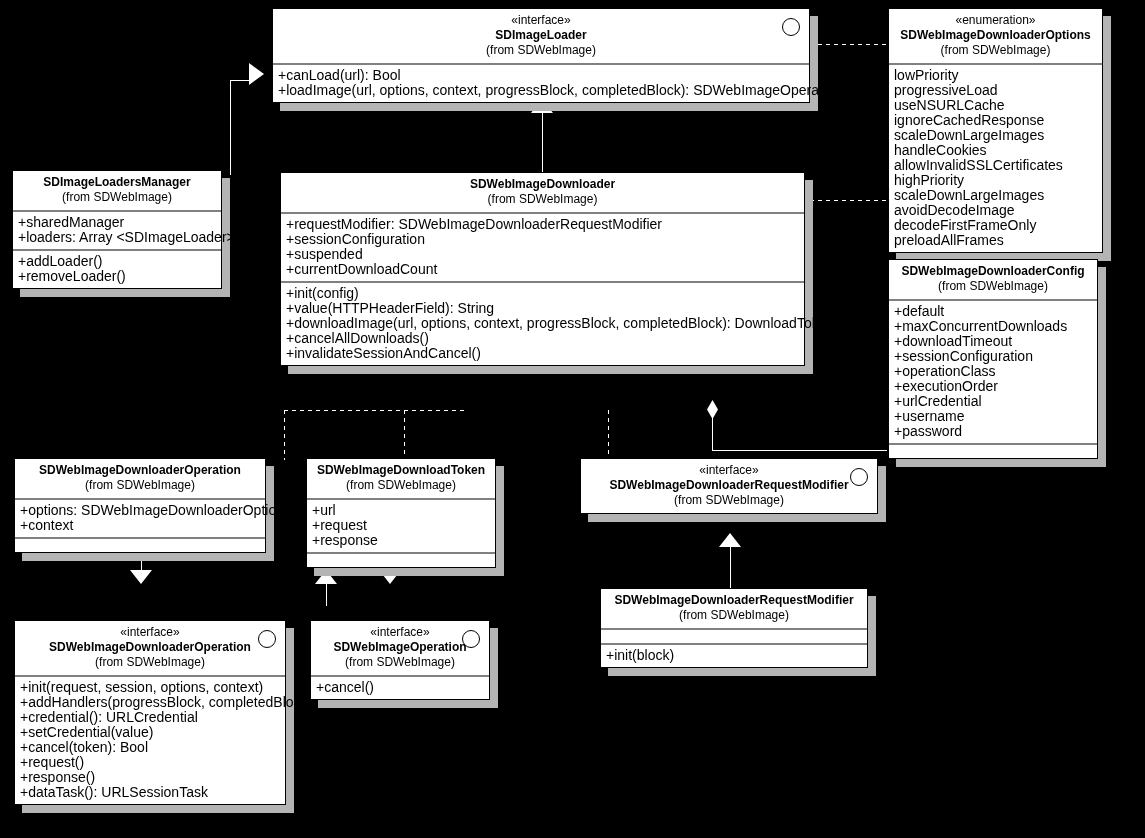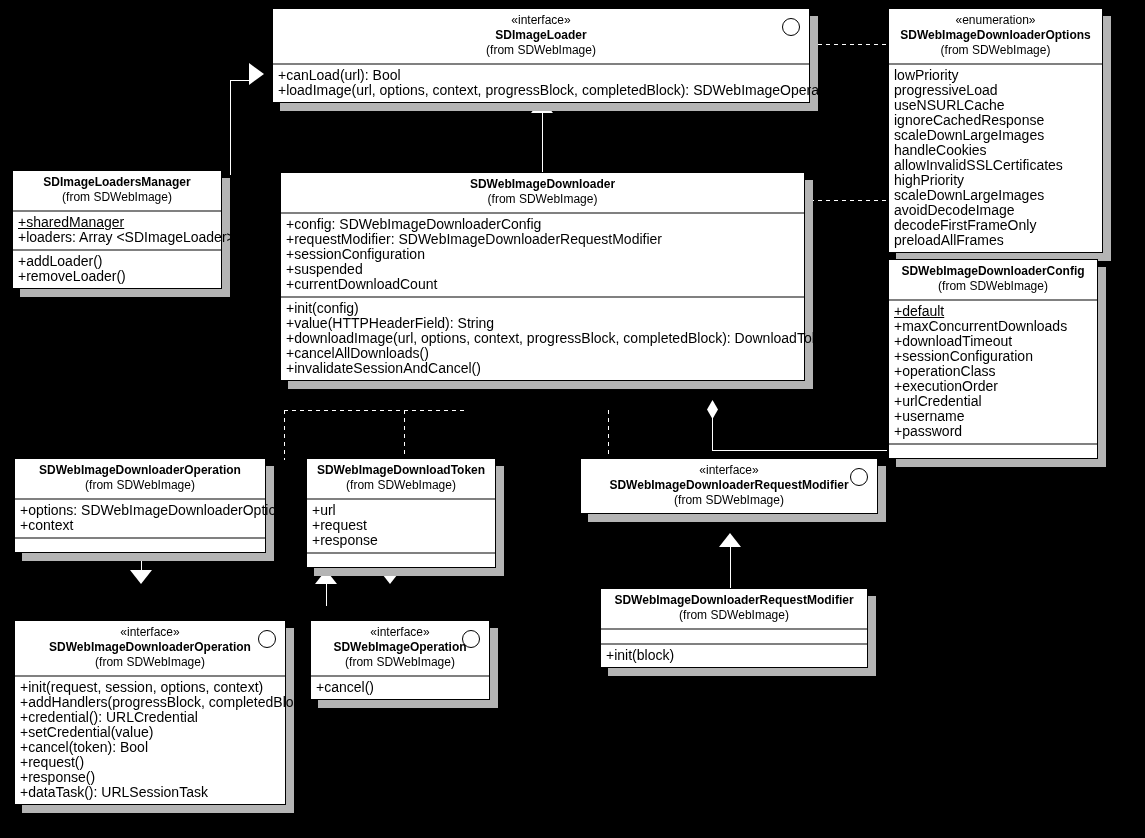--- a/index.html
+++ b/index.html
@@ -32,21 +32,21 @@
   .cname{font-weight:bold;font-size:12px;line-height:15px;white-space:nowrap;}
   .pkg{font-size:12px;line-height:15px;}
   .sect{
     border-top:2px solid #808080;
     padding:3px 5px 4px 5px;
     font-size:14px;
     line-height:15px;
   }
   .sect.empty{padding:3px 5px;min-height:7px;}
   .sect div{white-space:nowrap;}
-  .static{text-decoration:underline;}
+  .static{}
   .ifcircle{
     position:absolute;right:9px;top:9px;width:16px;height:16px;
     border:1.5px solid #000;border-radius:50%;background:#fff;
   }
 
   
   .ln{position:absolute;background:#fff;}
   .lnv{width:1px;}
   .lnh{height:1px;}
   .dashv{
@@ -161,21 +161,20 @@
   </div>
 
   <div class="uml" style="left:280px;top:172px;width:525px;">
     <div class="shadow"></div>
     <div class="body">
       <div class="hdr">
         <div class="cname">SDWebImageDownloader</div>
         <div class="pkg">(from SDWebImage)</div>
       </div>
       <div class="sect">
-        <div>+config: SDWebImageDownloaderConfig</div>
         <div>+requestModifier: SDWebImageDownloaderRequestModifier</div>
         <div>+sessionConfiguration</div>
         <div>+suspended</div>
         <div>+currentDownloadCount</div>
       </div>
       <div class="sect">
         <div>+init(config)</div>
         <div>+value(HTTPHeaderField): String</div>
         <div>+downloadImage(url, options, context, progressBlock, completedBlock): DownloadToken</div>
         <div>+cancelAllDownloads()</div>

